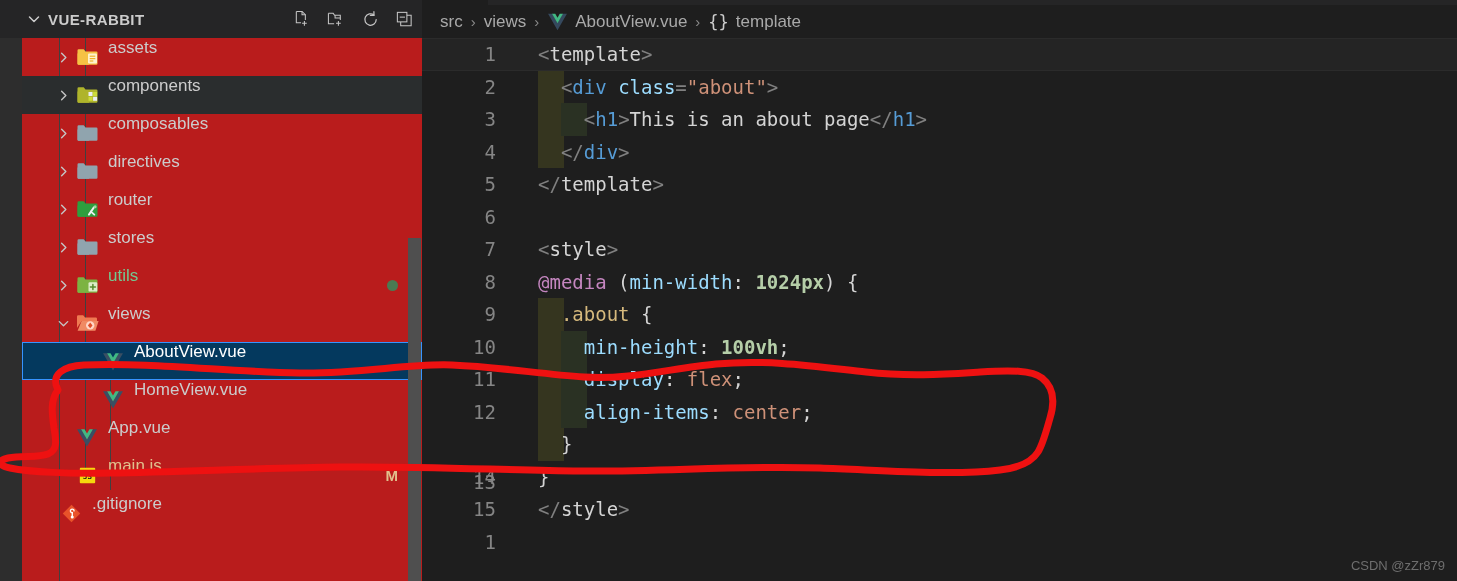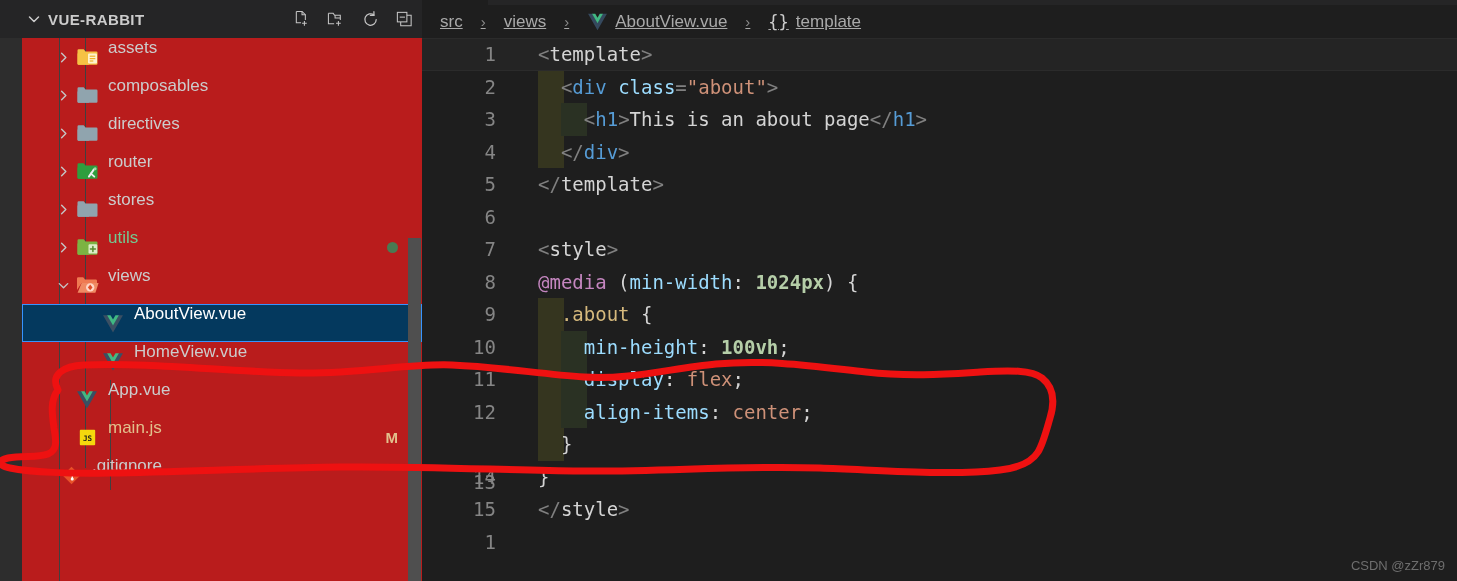--- a/index.html
+++ b/index.html
@@ -103,24 +103,23 @@
   .tabstrip {
     position:absolute; left:0; top:0; width:1035px; height:5px;
     background:#252526;
   }
   .tabstrip .tab-active { position:absolute; left:0; top:0; width:66px; height:5px; background:#1e1e1e; }
   .tabstrip .tab-rest { position:absolute; left:66px; top:0; width:969px; height:5px; background:#252526; }
 
   .breadcrumb {
     position:absolute; left:0; top:5px; width:1035px; height:33px;
     display:flex; align-items:center;
-    padding-left:18px; gap:10px;
+    padding-left:18px; gap:0;
     font-size:17px; color:#a9a9a9;
     background:#1e1e1e;
-    text-decoration:underline;
   }
   .bc-item { display:flex; align-items:center; gap:7px; }
   .bc-sep { padding:0 8px; color:#8a8a8a; font-size:15px; }
 
   .code {
     position:absolute; left:0; top:38px; width:1035px; height:543px;
     background:#1e1e1e;
     font-family:"DejaVu Sans Mono", monospace;
     font-size:19px;
   }
@@ -244,20 +243,38 @@
               <svg width="23" height="20" viewBox="0 0 22 20">
                 <path d="M1 3.5 A1.2 1.2 0 0 1 2.2 2.3 H7.2 L9 4.6 H19.8 A1.2 1.2 0 0 1 21 5.8 V16.6 A1.2 1.2 0 0 1 19.8 17.8 H2.2 A1.2 1.2 0 0 1 1 16.6 Z" fill="#f6c244"></path>
                 <path d="M1 6.4 H12.5 V17.8 H2.2 A1.2 1.2 0 0 1 1 16.6 Z" fill="#f6c244"></path>
                 <rect x="11.5" y="6.5" width="9" height="10" rx="1" fill="#fdf2cf"></rect>
                 <rect x="13.2" y="8.6" width="5.6" height="1.2" fill="#f0b429"></rect>
                 <rect x="13.2" y="11" width="5.6" height="1.2" fill="#f0b429"></rect>
                 <rect x="13.2" y="13.4" width="3.6" height="1.2" fill="#f0b429"></rect>
               </svg>
             </div>
             <div class="lbl" style="color: rgb(204, 204, 204);">assets</div>
+          </div>
+          <div class="row hover" style="padding-left: 30px;">
+            <div class="chev">
+              <svg width="15" height="15" viewBox="0 0 16 16">
+                <path d="M6 3.5 L10.5 8 L6 12.5" fill="none" stroke="#c5c5c5" stroke-width="1.5" stroke-linecap="round" stroke-linejoin="round"></path>
+              </svg>
+            </div>
+            <div class="ficon">
+              <svg width="23" height="20" viewBox="0 0 22 20">
+                <path d="M1 3.5 A1.2 1.2 0 0 1 2.2 2.3 H7.2 L9 4.6 H19.8 A1.2 1.2 0 0 1 21 5.8 V16.6 A1.2 1.2 0 0 1 19.8 17.8 H2.2 A1.2 1.2 0 0 1 1 16.6 Z" fill="#afb42b"></path>
+                <path d="M1 6.4 H12.5 V17.8 H2.2 A1.2 1.2 0 0 1 1 16.6 Z" fill="#afb42b"></path>
+                <rect x="12" y="7" width="4" height="4" fill="#eceff1"></rect>
+                <rect x="16.6" y="7" width="4" height="4" fill="#cddc39"></rect>
+                <rect x="12" y="11.8" width="4" height="4" fill="#cddc39"></rect>
+                <rect x="16.6" y="11.8" width="4" height="4" fill="#eceff1"></rect>
+              </svg>
+            </div>
+            <div class="lbl" style="color: rgb(204, 204, 204);">components</div>
           </div>
           <div class="row" style="padding-left: 30px;">
             <div class="chev">
               <svg width="15" height="15" viewBox="0 0 16 16">
                 <path d="M6 3.5 L10.5 8 L6 12.5" fill="none" stroke="#c5c5c5" stroke-width="1.5" stroke-linecap="round" stroke-linejoin="round"></path>
               </svg>
             </div>
             <div class="ficon">
               <svg width="23" height="20" viewBox="0 0 22 20">
                 <path d="M1 3.5 A1.2 1.2 0 0 1 2.2 2.3 H7.2 L9 4.6 H19.8 A1.2 1.2 0 0 1 21 5.8 V16.6 A1.2 1.2 0 0 1 19.8 17.8 H2.2 A1.2 1.2 0 0 1 1 16.6 Z" fill="#90a4ae"></path>

